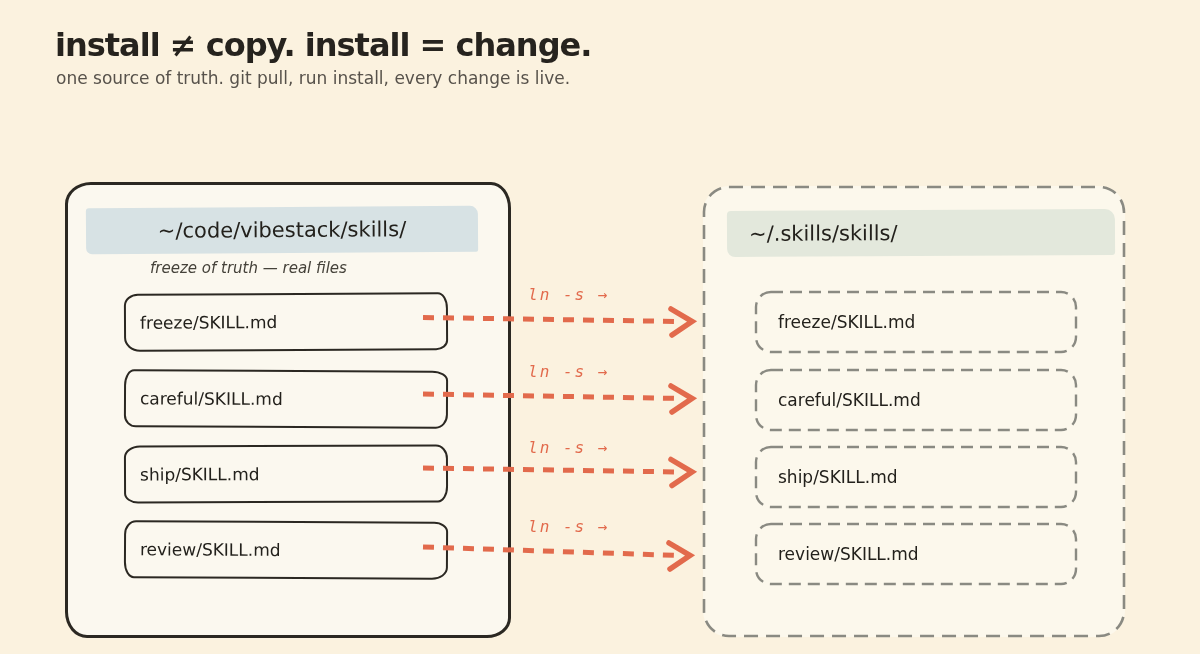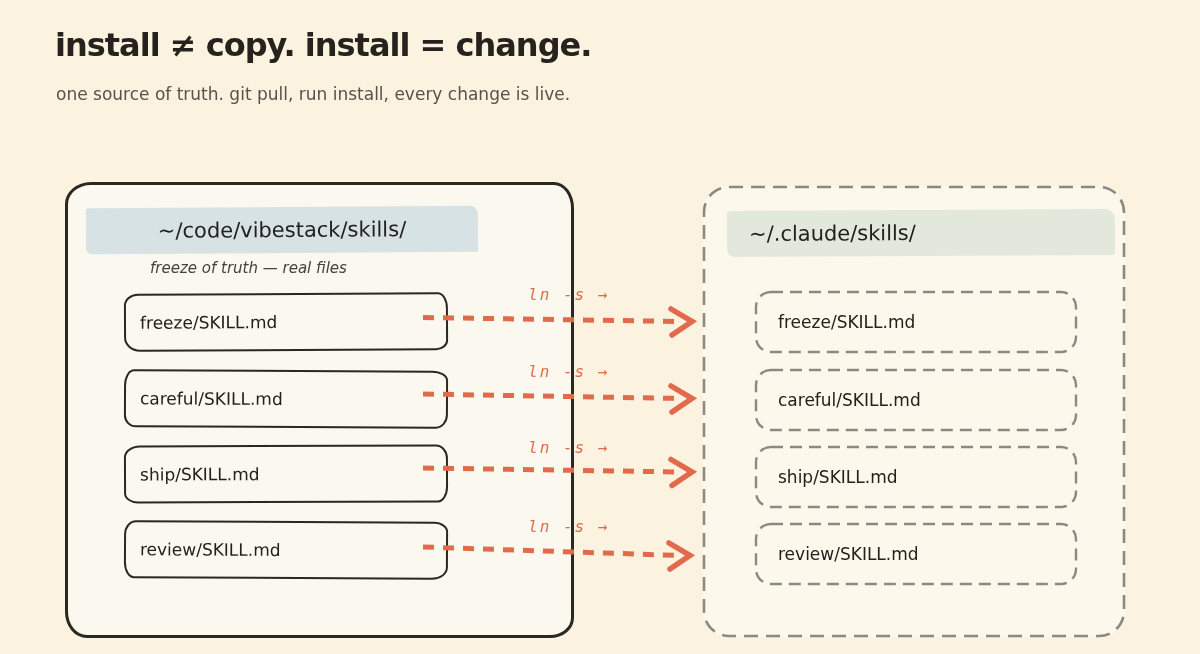--- a/index.html
+++ b/index.html
@@ -20,26 +20,26 @@
     width:1200px;height:654px;position:relative;overflow:hidden;
     background:var(--background);
     font-family:"DejaVu Sans","Liberation Sans",sans-serif;
     color:var(--ink);
   }
   .page-title{
     position:absolute;left:55px;top:26px;
     font-size:32px;font-weight:700;letter-spacing:-1px;color:#26231e;
   }
   .page-subtitle{
-    position:absolute;left:56px;top:84px;
+    position:absolute;left:56px;top:68px;
     font-size:17px;color:var(--subtitle-color);
   }
   
   .panel-source{
-    position:absolute;left:65px;top:182px;width:509px;height:456px;
+    position:absolute;left:65px;top:182px;width:446px;height:456px;
     background:var(--panel-fill);
     border:3.5px solid var(--ink);
     border-radius:26px 20px 24px 22px / 22px 26px 20px 26px;
   }
   .source-header{
     position:absolute;left:18px;top:22px;width:392px;height:46px;
     background:var(--source-header-highlight);
     display:flex;align-items:center;justify-content:center;
     font-size:21px;color:#23211c;
     transform:rotate(-0.35deg);
@@ -137,21 +137,21 @@
   <div class="file-item i2">
     <span>ship/SKILL.md</span>
   </div>
   <div class="file-item i3">
     <span>review/SKILL.md</span>
   </div>
 </div>
 
 <div class="panel-target">
   <div class="target-header">
-    <span>~/.claude/skills/</span>
+    <span>~/.skills/skills/</span>
   </div>
   <div class="symlink-item i0">
     <span>freeze/SKILL.md</span>
   </div>
   <div class="symlink-item i1">
     <span>careful/SKILL.md</span>
   </div>
   <div class="symlink-item i2">
     <span>ship/SKILL.md</span>
   </div>

